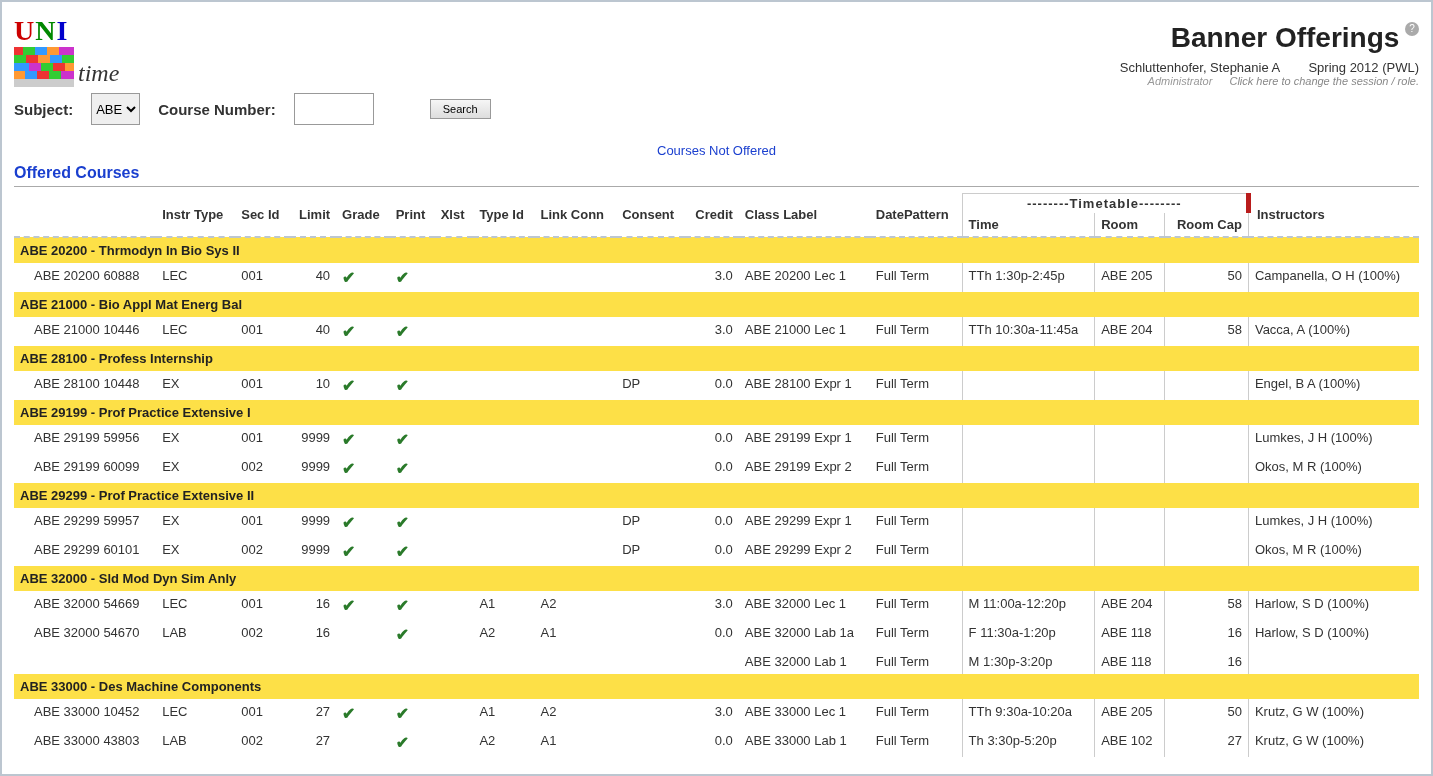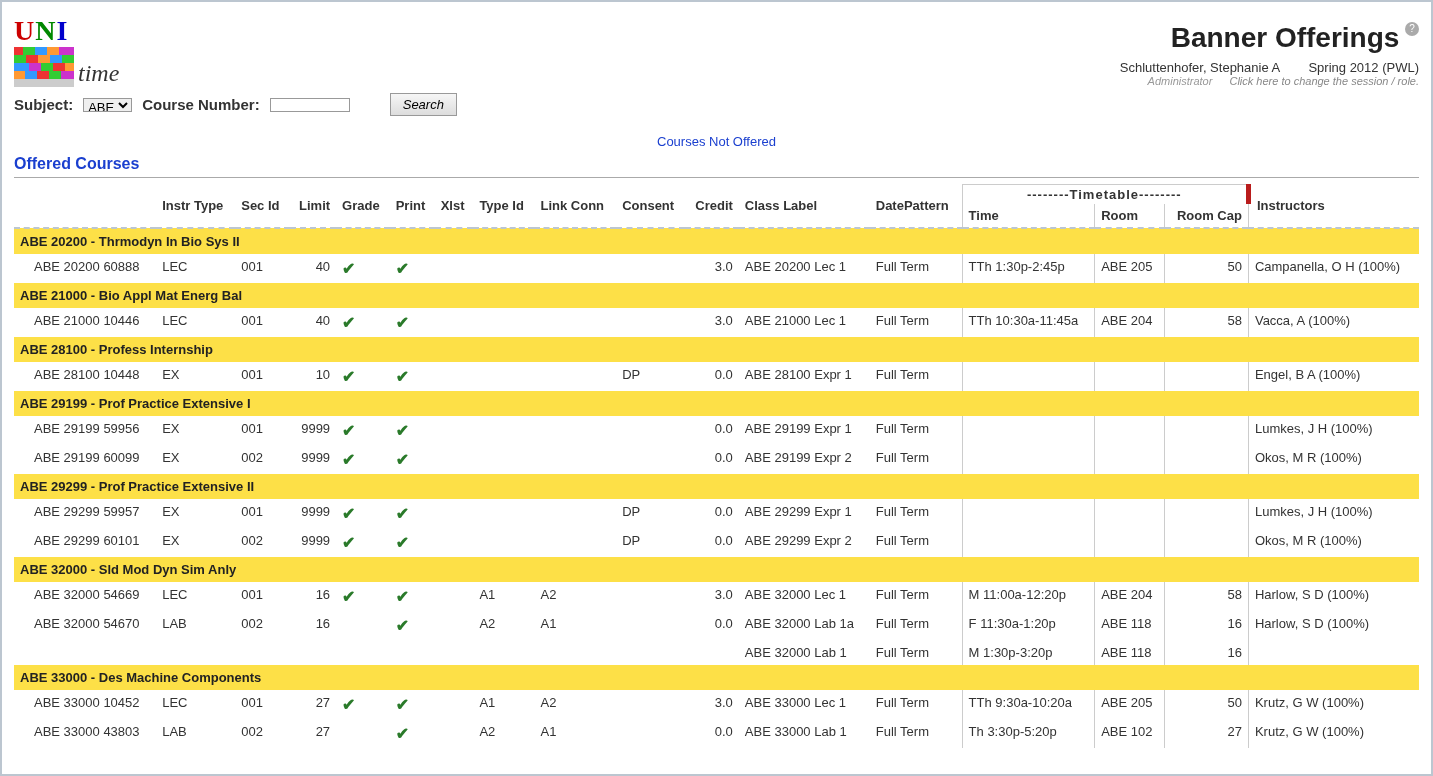--- a/index.html
+++ b/index.html
@@ -53,37 +53,36 @@
     vertical-align: top; margin-left:2px;
   }
   .user-line { font-size:13px; color:#333; margin-top:6px; }
   .role-line { font-size:11px; color:#888; font-style:italic; }
   .role-line .role { color:#999; margin-right: 14px; }
 
   .filter-bar {
     padding: 6px 8px 10px 8px;
     display:flex;
     align-items:center;
-    gap:10px;
+    gap:18px;
     font-size:15px;
   }
   .filter-bar label { font-weight:bold; }
   .filter-bar select, .filter-bar input[type=text] {
     font-size:13px;
     border:1px solid #999;
-    height:14px;
+    height:32px;
   }
   .filter-bar input[type=text] { width:80px; }
   .filter-bar button {
     background: linear-gradient(#f6f6f6,#ddd);
     border:1px solid #999;
     padding:3px 12px;
-    font-size:13px;
+    font-size:11px;
     cursor:pointer;
-    font-style:italic;
   }
 
   .link-row { text-align:center; padding: 0 8px 6px 8px; margin-top: 8px; }
   .link-row a { color:#1a3fcf; text-decoration:none; font-size:13px; }
 
   .section-title {
     color:#1a3fcf; font-size:16px; font-weight:bold;
     padding: 0 8px 2px 8px;
   }
   hr.sep { margin:2px 8px 6px 8px; border:none; border-top:1px solid #aaa; }

